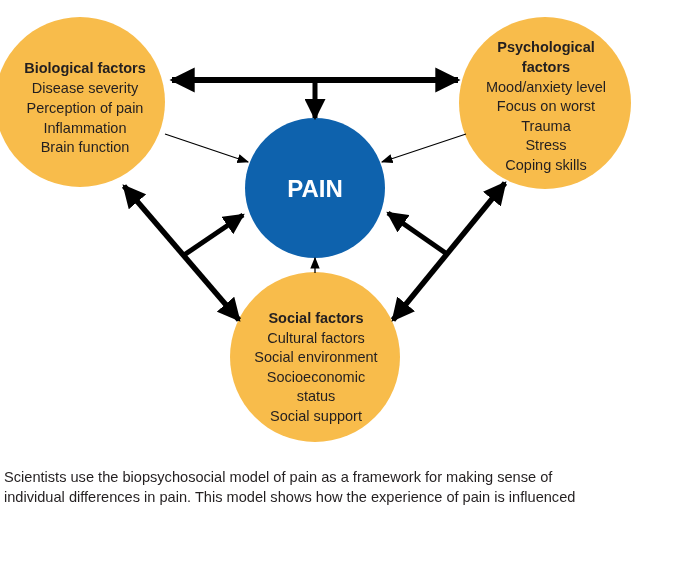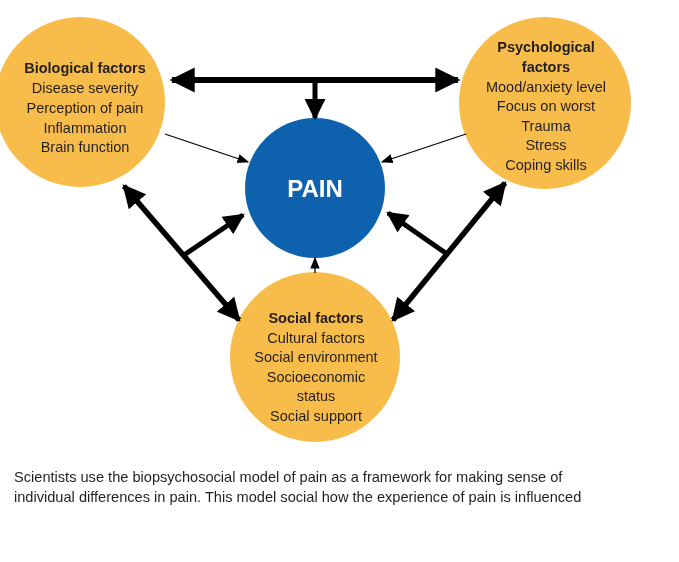--- a/index.html
+++ b/index.html
@@ -4,21 +4,21 @@
 <style>
   html, body { margin: 0; padding: 0; background: #ffffff; }
   body { width: 679px; height: 562px; position: relative; overflow: hidden;
          font-family: "Liberation Sans", sans-serif; }
   #diagram { position: absolute; left: 0; top: 0; }
   .node-text { font-family: "Liberation Sans", sans-serif; font-size: 14.5px; fill: #231f20; text-anchor: middle; }
   .node-title { font-weight: bold; }
   .pain-text { font-family: "Liberation Sans", sans-serif; font-size: 24px; font-weight: bold; fill: #ffffff; text-anchor: middle; }
   #caption { position: absolute; left: 4px; top: 467px; width: 660px;
              font-family: "Liberation Sans", sans-serif; font-size: 14.6px; line-height: 20px; color: #231f20; }
-  #caption div { white-space: nowrap; margin-left: 10px; }
+  #caption div { white-space: nowrap; }
 </style>
 </head>
 <body>
 
 <svg id="diagram" width="679" height="460" viewBox="0 0 679 460" xmlns="http://www.w3.org/2000/svg">
   <defs>
     <marker id="headThick" viewBox="0 0 10 10" refX="9" refY="5" markerWidth="4.2" markerHeight="4.2" orient="auto-start-reverse" markerUnits="strokeWidth">
       <path d="M0,0 L10,5 L0,10 z" fill="#000"></path>
     </marker>
     <marker id="headThin" viewBox="0 0 10 10" refX="9" refY="5" markerWidth="9" markerHeight="9" orient="auto" markerUnits="strokeWidth">
@@ -69,14 +69,14 @@
     <text class="node-text" x="316" y="343">Cultural factors</text>
     <text class="node-text" x="316" y="362">Social environment</text>
     <text class="node-text" x="316" y="382">Socioeconomic</text>
     <text class="node-text" x="316" y="401">status</text>
     <text class="node-text" x="316" y="421">Social support</text>
   </g>
 </svg>
 
 <div id="caption">
   <div>Scientists use the biopsychosocial model of pain as a framework for making sense of</div>
-  <div>individual differences in pain. This model social how the experience of pain is influenced</div>
+  <div>individual differences in pain. This model shows how the experience of pain is influenced</div>
 </div>
 
 </body></html>

